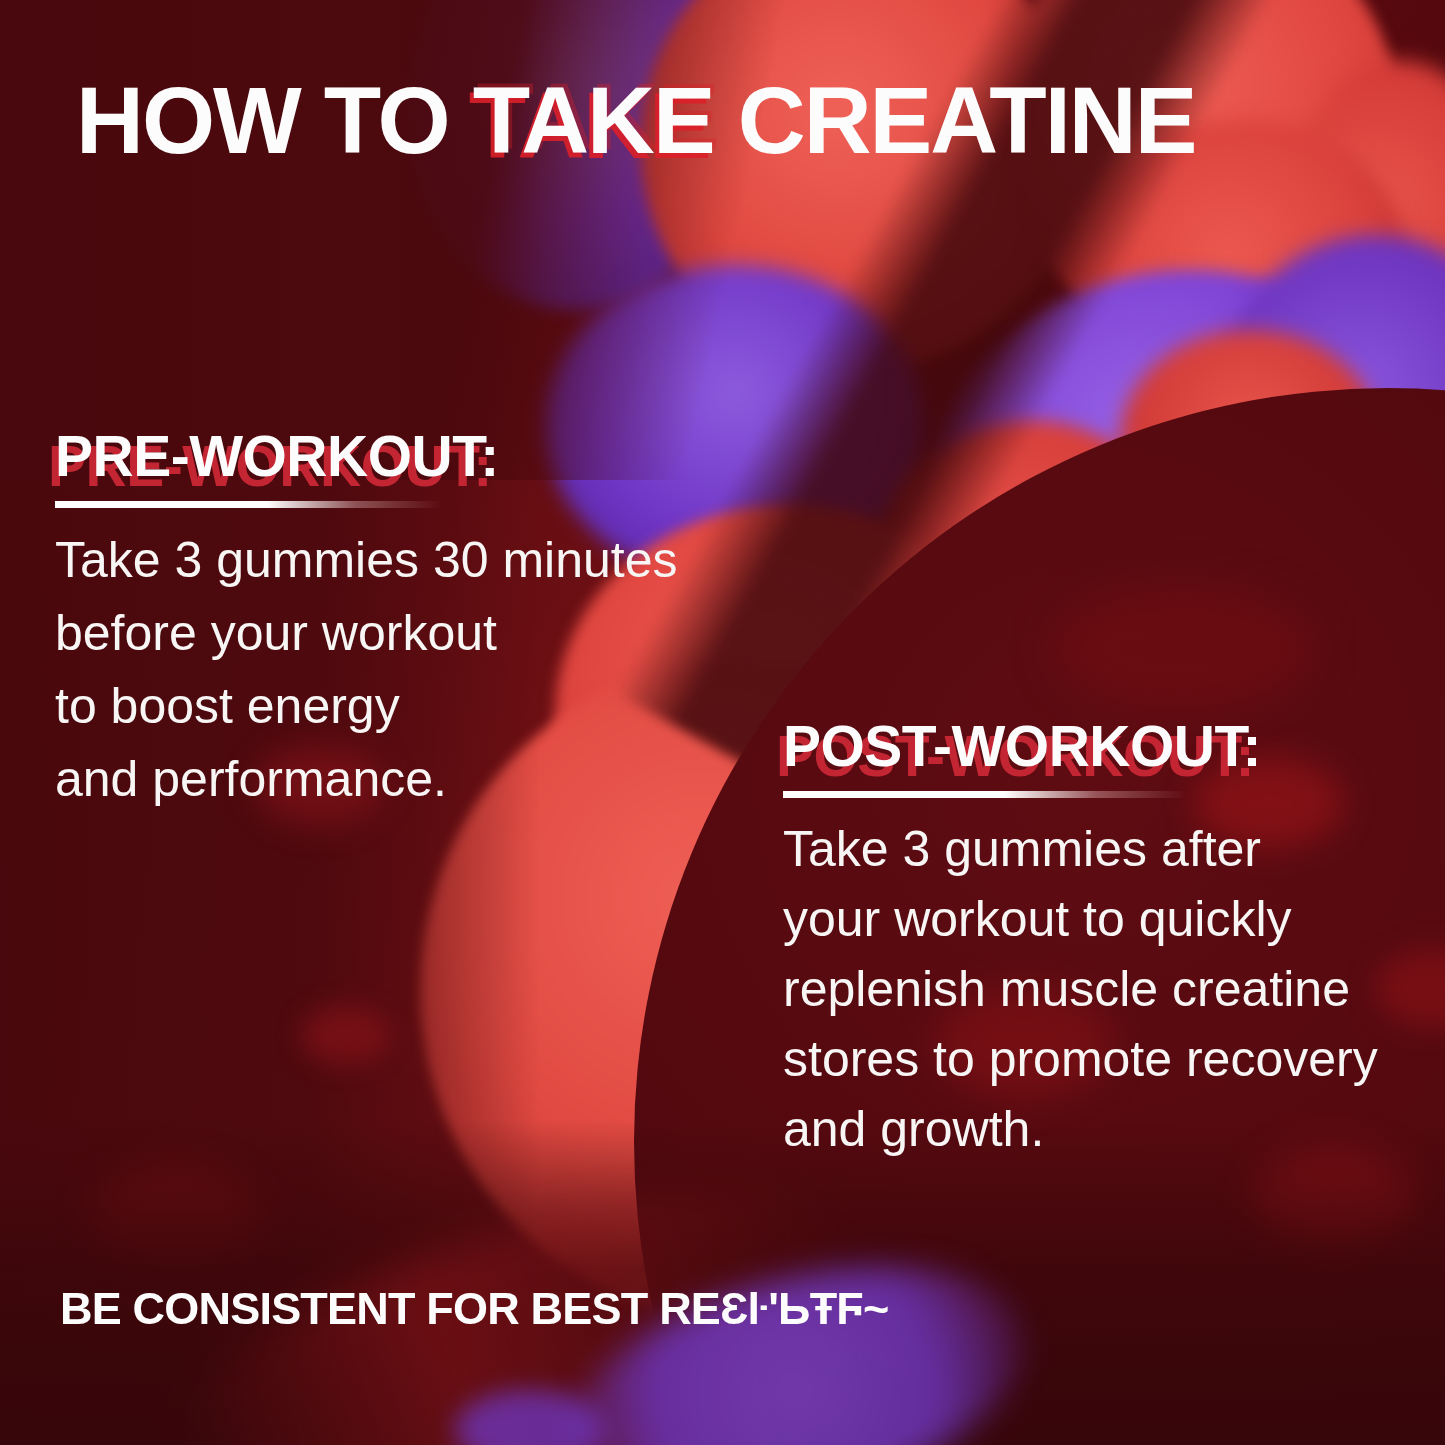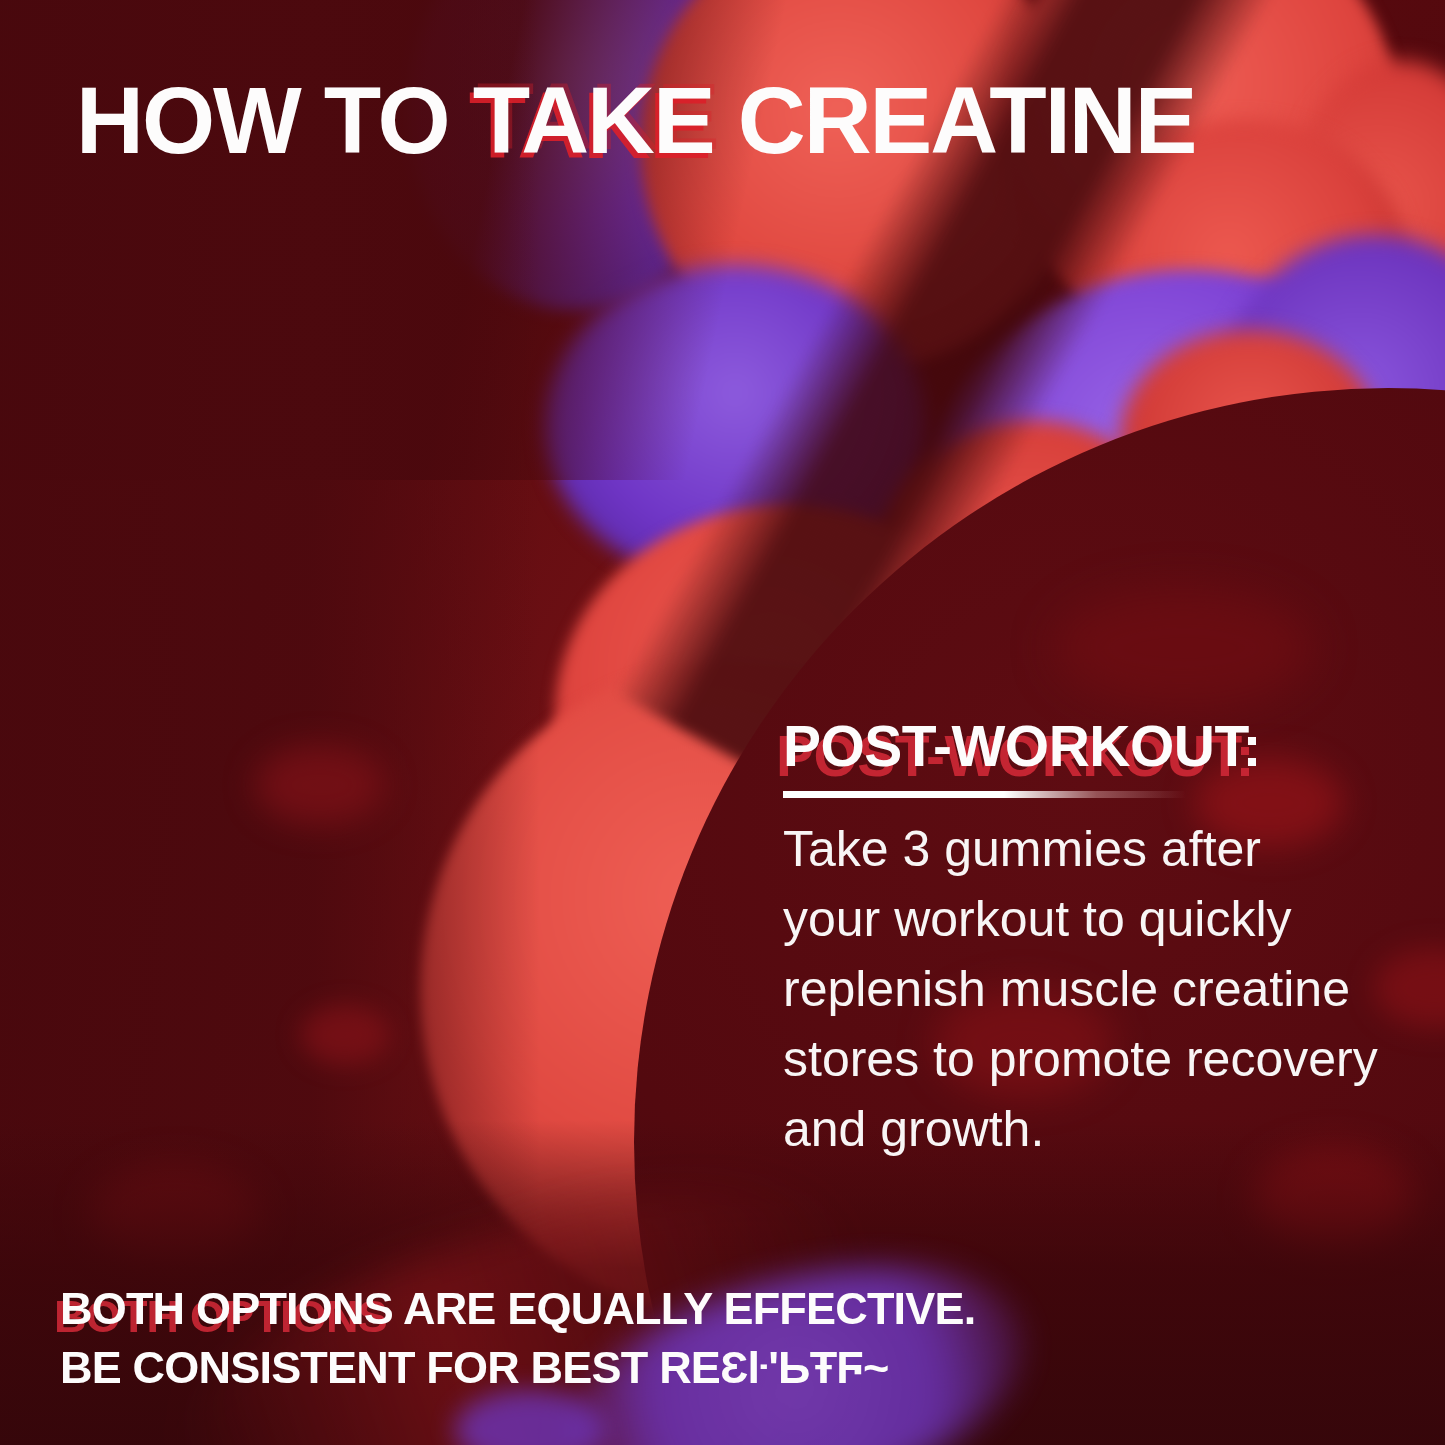--- a/index.html
+++ b/index.html
@@ -107,29 +107,36 @@
 
   <div class="o-bottom"></div>
   <div class="blob s1"></div>
   <div class="blob p6"></div>
   <div class="blob p7"></div>
 
   <div class="txt title">
     <div><span>HOW TO </span><span class="glitch-take">TAKE</span><span> CREATINE</span></div>
   </div>
 
+  <div class="txt sec sec-pre">
+    <h2>PRE-WORKOUT:</h2>
+    <div class="rule"></div>
+    <div class="body">Take 3 gummies 30 minutes
+before your workout
+to boost energy
+and performance.</div>
+  </div>
 
   <div class="txt sec sec-post">
     <h2>POST-WORKOUT:</h2>
     <div class="rule"></div>
     <div class="body">Take 3 gummies after
 your workout to quickly
 replenish muscle creatine
 stores to promote recovery
 and growth.</div>
   </div>
 
   <div class="txt footer">
-    <div><span class="glitch-red">BOTH OPTIONS</span><span> ARE EQUALLY EFFECTIVE.</span></div>
     <div><span>BE CONSISTENT FOR BEST </span><span>REƐŀ'ЬŦϜ~</span></div>
   </div>
 
 </div>
 
 </body></html>

